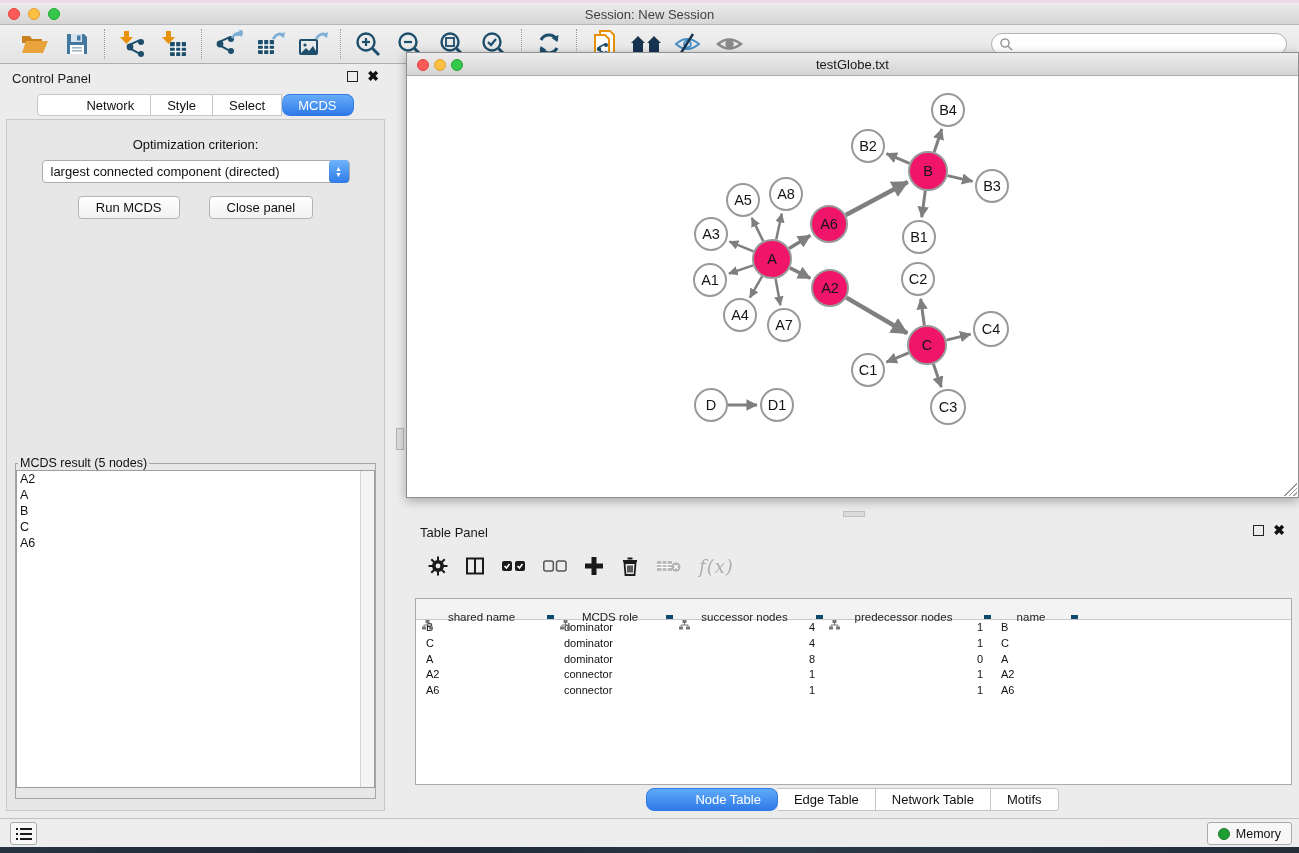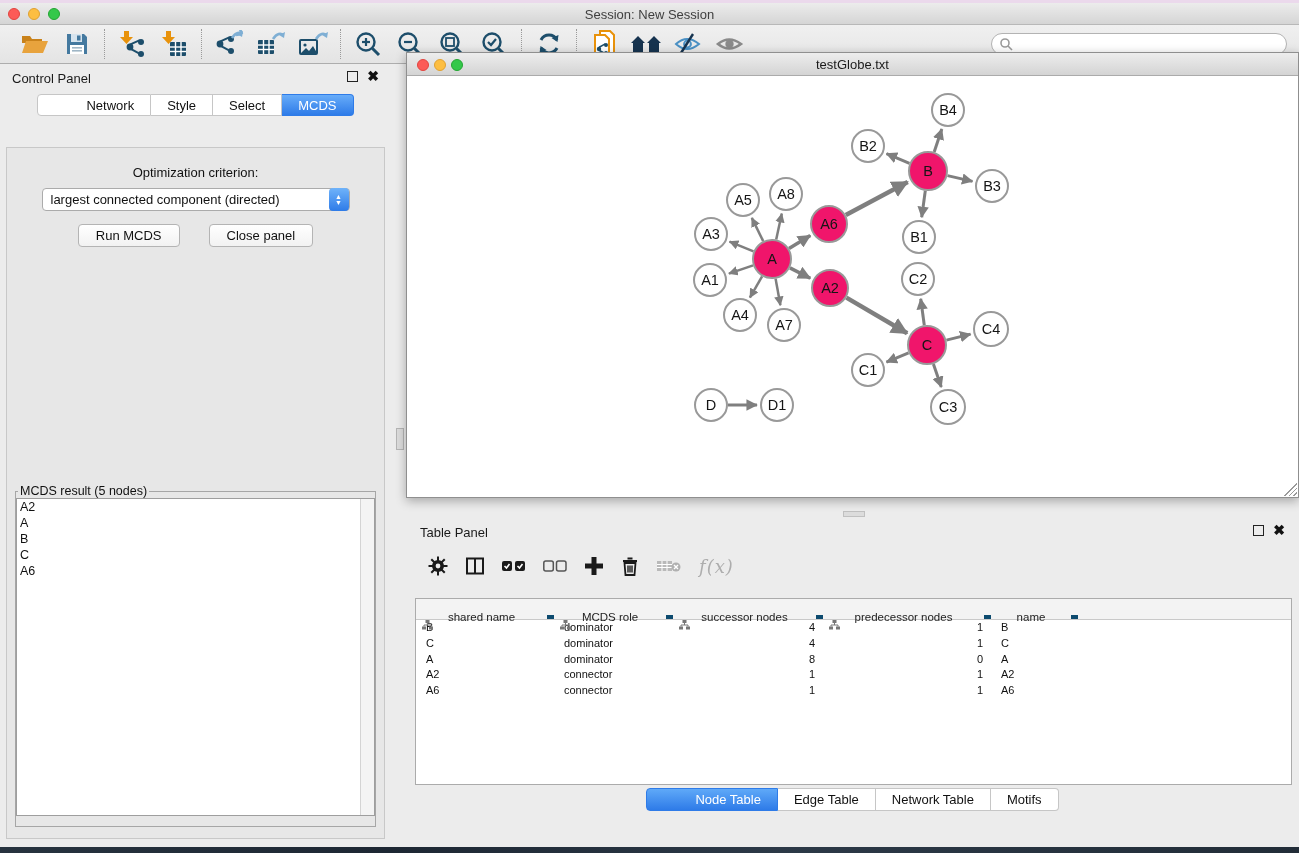--- a/index.html
+++ b/index.html
@@ -34,23 +34,23 @@
   .cp-header { position:relative; height:26px; }
   .cp-header .cp-title { position:absolute; left:12px; top:7px; font-size:13px; color:#1A1A1A; }
   .win-ctl { position:absolute; top:7px; display:flex; gap:9px; }
   .float-ic { width:11px; height:11px; border:1.6px solid #222; background:transparent; display:inline-block; }
   .close-ic { font-size:14px; font-weight:bold; color:#111; line-height:11px; }
   .cp-tabs { display:flex; justify-content:center; margin-top:4px; }
   .seg { height:22px; padding:0 16px; background:#FFF; border:1px solid #C6C6C6; border-left:none;
     font-size:13px; color:#111; display:flex; align-items:center; cursor:pointer; }
   .seg:first-child { border-left:1px solid #C6C6C6; border-radius:4px 0 0 4px;padding-left:48px; }
   .seg:last-child { border-radius:0 4px 4px 0; }
-  .seg.active { background:linear-gradient(#67ACF9,#2E7BE8); border-color:#2E7BE8; color:#FFF; }
+  .seg.active { background:linear-gradient(#67ACF9,#2E7BE8); border-color:#2E7BE8; color:#FFF;border-radius:8px; }
   .cp-body { position:absolute; left:6px; top:55px; width:379px; height:692px;
-    background:#E7E7E7; border:1px solid #C8C8C8;margin-top:28px; }
+    background:#E7E7E7; border:1px solid #C8C8C8; }
   .opt-label { text-align:center; margin-top:17px; font-size:13px; color:#111; }
   .dropdown { position:relative; margin:8px auto 0; width:308px; height:23px; background:#FFF;
     border:1px solid #ABABAB; border-radius:4px; font-size:13px; color:#111;
     display:flex; align-items:center; padding-left:8px; cursor:pointer; }
   .dd-stepper { position:absolute; right:0px; top:-1px; width:20px; height:23px; border-radius:4px;
     background:linear-gradient(#6FB3FA,#2E7BE8); display:flex; flex-direction:column;
     align-items:center; justify-content:center; color:#FFF; font-size:7px; line-height:6px; }
   .cp-buttons { display:flex; justify-content:center; gap:29px; margin-top:13px; }
   .btn { height:23px; padding:0 17px; background:linear-gradient(#FFFFFF,#F2F2F2); border:1px solid #B4B4B4;
     border-radius:4px; font-size:13px; color:#111; display:flex; align-items:center; cursor:pointer; }
@@ -632,15 +632,33 @@
         </div>
     </div>
     <div class="tp-tabs">
       <span class="seg active">Node Table</span>
       <span class="seg">Edge Table</span>
       <span class="seg">Network Table</span>
       <span class="seg">Motifs</span>
     </div>
   </div>
 
+  <div class="statusbar">
+    <span class="sb-left-btn">
+      <svg width="16" height="14" viewBox="0 0 16 14">
+        <g fill="#1A1A1A">
+          <rect x="0" y="1" width="2" height="2"></rect>
+            <rect x="4" y="1" width="12" height="2"></rect>
+          <rect x="0" y="6" width="2" height="2"></rect>
+            <rect x="4" y="6" width="12" height="2"></rect>
+          <rect x="0" y="11" width="2" height="2"></rect>
+            <rect x="4" y="11" width="12" height="2"></rect>
+        </g>
+      </svg>
+    </span>
+    <span class="memory-btn">
+      <span class="mem-dot"></span>
+      <span>Memory</span>
+    </span>
+  </div>
   <div class="desktop-strip"></div>
 
 </div>
 
 </body></html>

